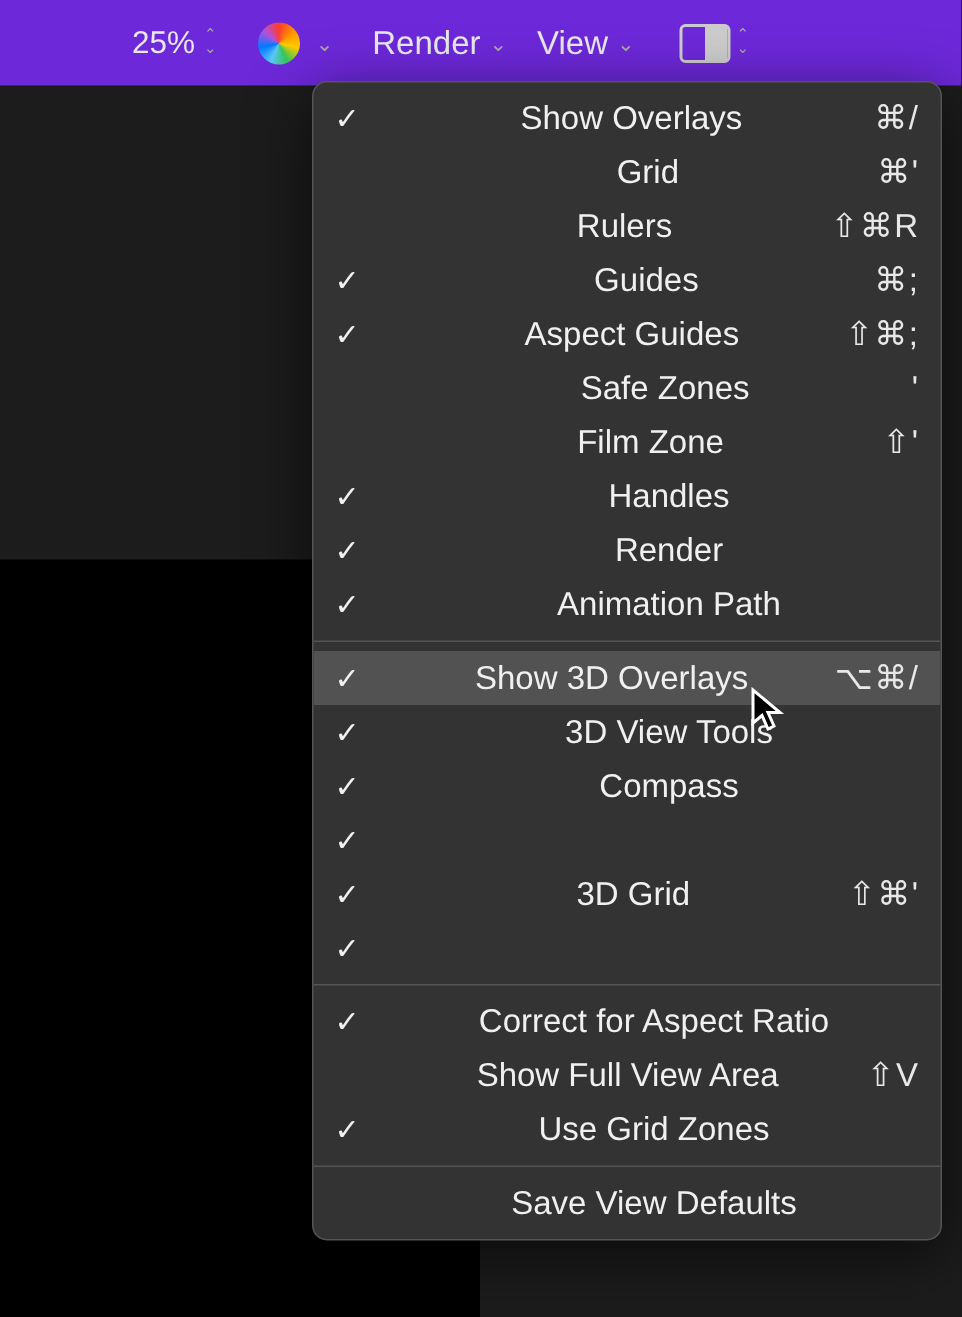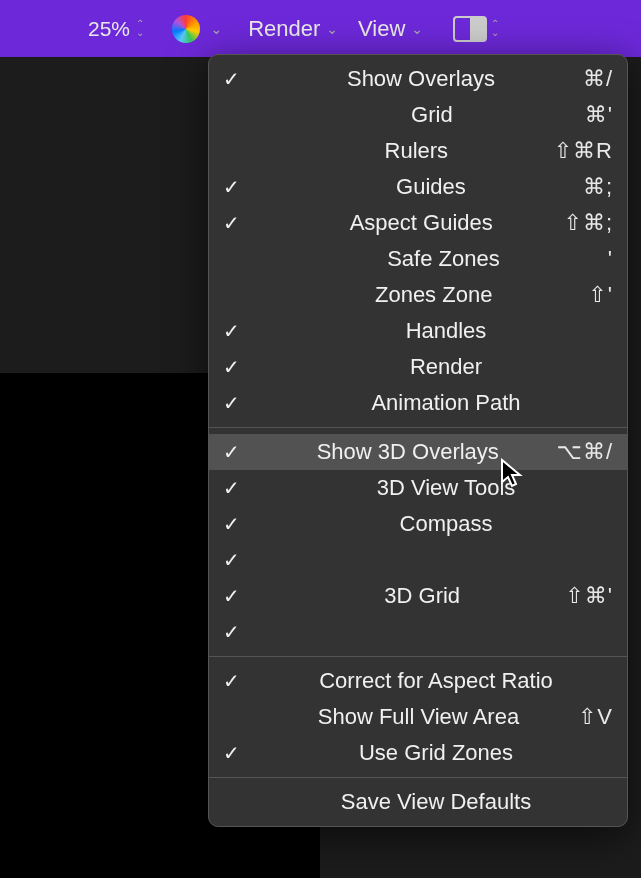--- a/index.html
+++ b/index.html
@@ -232,21 +232,21 @@
     </div>
     <div class="menu-item">
       <span class="check-col"></span>
       <span class="indent"></span>
       <span class="label-col">Safe Zones</span>
       <span class="shortcut-col">'</span>
     </div>
     <div class="menu-item">
       <span class="check-col"></span>
       <span class="indent"></span>
-      <span class="label-col">Zones Zone</span>
+      <span class="label-col">Film Zone</span>
       <span class="shortcut-col">⇧'</span>
     </div>
     <div class="menu-item">
       <span class="check-col">✓</span>
       <span class="indent"></span>
       <span class="label-col">Handles</span>
       <span class="shortcut-col"></span>
     </div>
     <div class="menu-item">
       <span class="check-col">✓</span>

